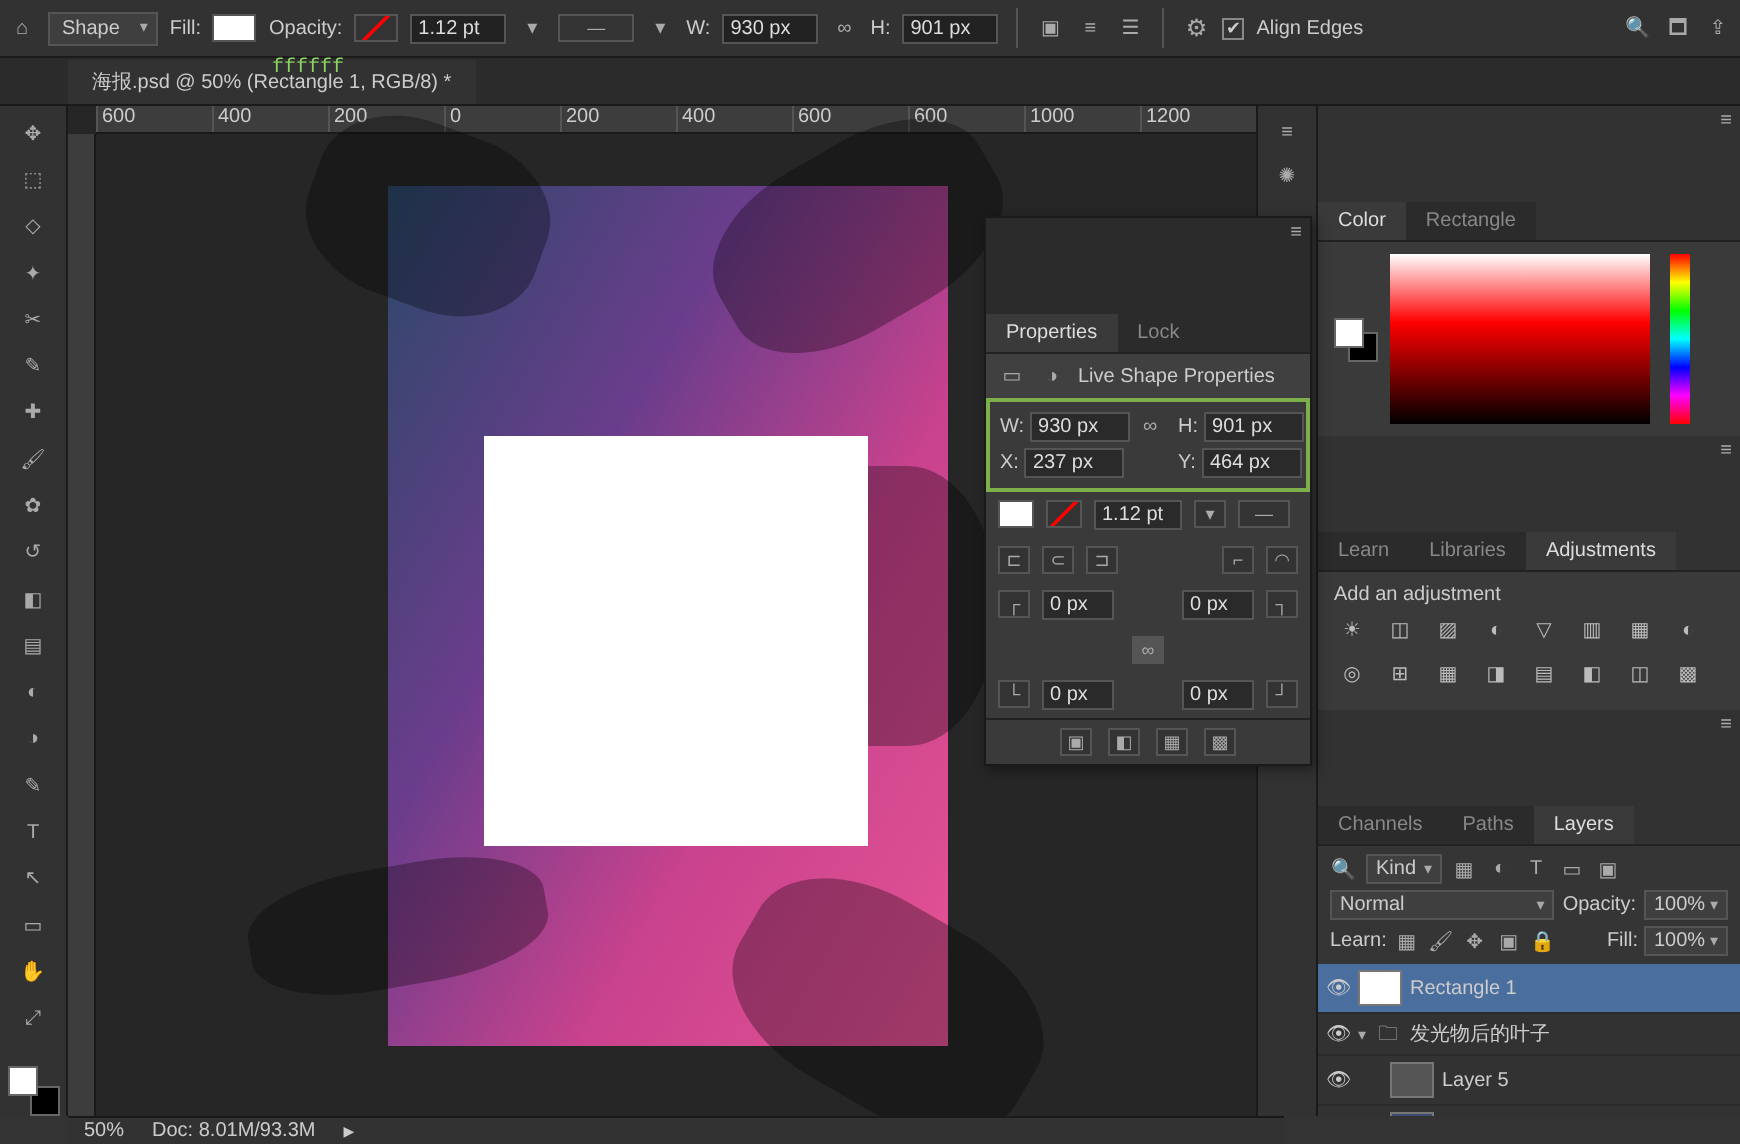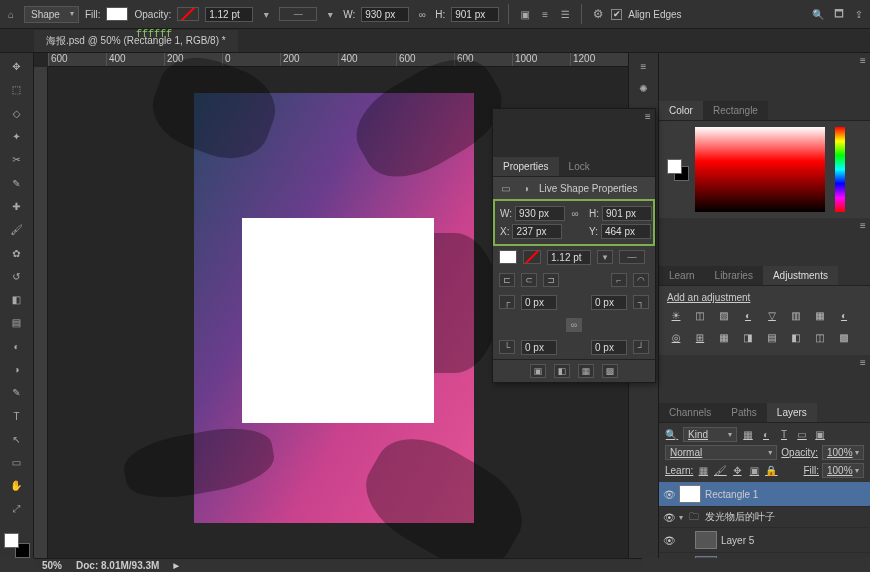--- a/index.html
+++ b/index.html
@@ -40,21 +40,21 @@
 .leaf { position: absolute; background: rgba(0,0,0,0.3); border-radius: 40%; }
 .rect1 { position: absolute; top: 125px; left: 48px; width: 192px; height: 205px; background: #fff; }
 
 .rvtool { width: 30px; background: #323232; border-left: 1px solid #1a1a1a; flex-direction: column; align-items: center; padding-top: 6px; gap: 8px; }
 
 .rpanel { width: 212px; background: #323232; border-left: 1px solid #1a1a1a; flex-direction: column; }
 
 .phead { display: flex; border-bottom: 1px solid #222; }
 .ptab { padding: 4px 10px; color: #888; background: #2b2b2b; margin-top: 48px; }
 .ptab.on { background: #3a3a3a; color: #ddd; }
-.pbody { padding: 6px 8px; background: #3a3a3a; text-decoration: underline; }
+.pbody { padding: 6px 8px; background: #3a3a3a; }
 
 
 .colorgrad { width: 130px; height: 85px; background: linear-gradient(to bottom, #fff 0%, #f00 40%, #000 100%); position: relative; }
 .huebar { width: 10px; height: 85px; background: linear-gradient(#f00, #ff0, #0f0, #0ff, #00f, #f0f, #f00); margin-left: 4px; }
 
 
 .adjicons { display: flex; flex-wrap: wrap; gap: 6px; padding: 4px 0; }
 .adjicons span { width: 18px; height: 16px; display: flex; align-items: center; justify-content: center; color: #bbb; }
 
 
@@ -71,21 +71,21 @@
 .props .phead { background: #2b2b2b; }
 .props .sub { background: #404040; padding: 4px 6px; font-size: 10px; }
 .grid4 { display: grid; grid-template-columns: 1fr 18px 1fr; gap: 3px; padding: 5px; align-items: center; border: 2px solid #7db04a; }
 .plabel { color: #ccc; font-size: 10px; }
 .pinp { background: #2a2a2a; border: 1px solid #555; color: #ddd; padding: 1px 3px; width: 50px; font-size: 10px; }
 .pbtnrow { display:flex; gap:6px; padding:4px 6px; }
 .pbtnrow span { color:#aaa; }
 .tinybtn { width:16px; height:14px; border:1px solid #555; background:#333; display:flex; align-items:center; justify-content:center; font-size:9px; color:#aaa;}
 
 
-.status { position: absolute; bottom: 0; left:34px; right:228px; height:14px; background:#323232; border-top:1px solid #1a1a1a; display:flex; align-items:center; padding:0 8px; gap:14px; font-size:10px; color:#bbb;font-weight:bold;}
+.status { position: absolute; bottom: 0; left:34px; right:228px; height:14px; background:#323232; border-top:1px solid #1a1a1a; display:flex; align-items:center; padding:0 8px; gap:14px; font-size:10px; color:#bbb;}
 .ffffff-label { position:absolute; top:29px; left:136px; color:#8bd362; font-size:10px; font-family: Liberation Mono, monospace; }
 </style>
 </head>
 <body>
 
 <div class="row opts">
   <span class="icon11">⌂</span>
   <div class="select">Shape</div>
   <span class="txt">Fill:</span>
   <span class="sw"></span>
@@ -227,21 +227,21 @@
     <div class="phead">
       <div class="ptab">Channels</div>
       <div class="ptab">Paths</div>
       <div class="ptab on">Layers</div>
       <div style="flex:1"></div>
       <span class="icon11">≡</span>
     </div>
     <div class="pbody" style="padding:4px 6px;background:#353535">
       <div class="row" style="gap:4px;margin-bottom:3px">
         <span class="icon11">🔍</span>
-        <div class="select" style="padding:1px 28px 1px 4px">Kind</div>
+        <div class="select" style="padding:1px 12px 1px 4px">Kind</div>
         <span class="icon11">▦</span>
         <span class="icon11">◐</span>
         <span class="icon11">T</span>
         <span class="icon11">▭</span>
         <span class="icon11">▣</span>
       </div>
       <div class="row" style="gap:4px;margin-bottom:3px">
         <div class="select" style="flex:1;padding:1px 16px 1px 4px">Normal</div>
         <span class="txt">Opacity:</span>
         <div class="select" style="width:42px;padding:1px 12px 1px 4px">100%</div>

